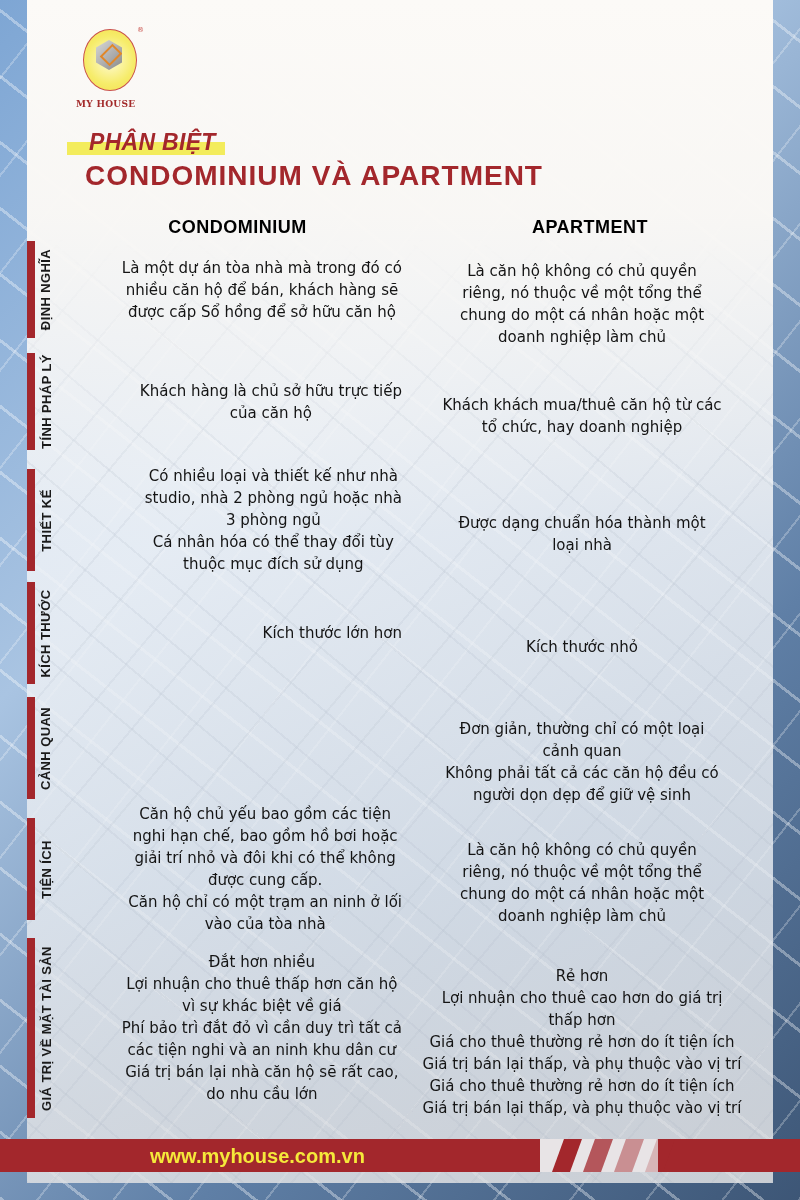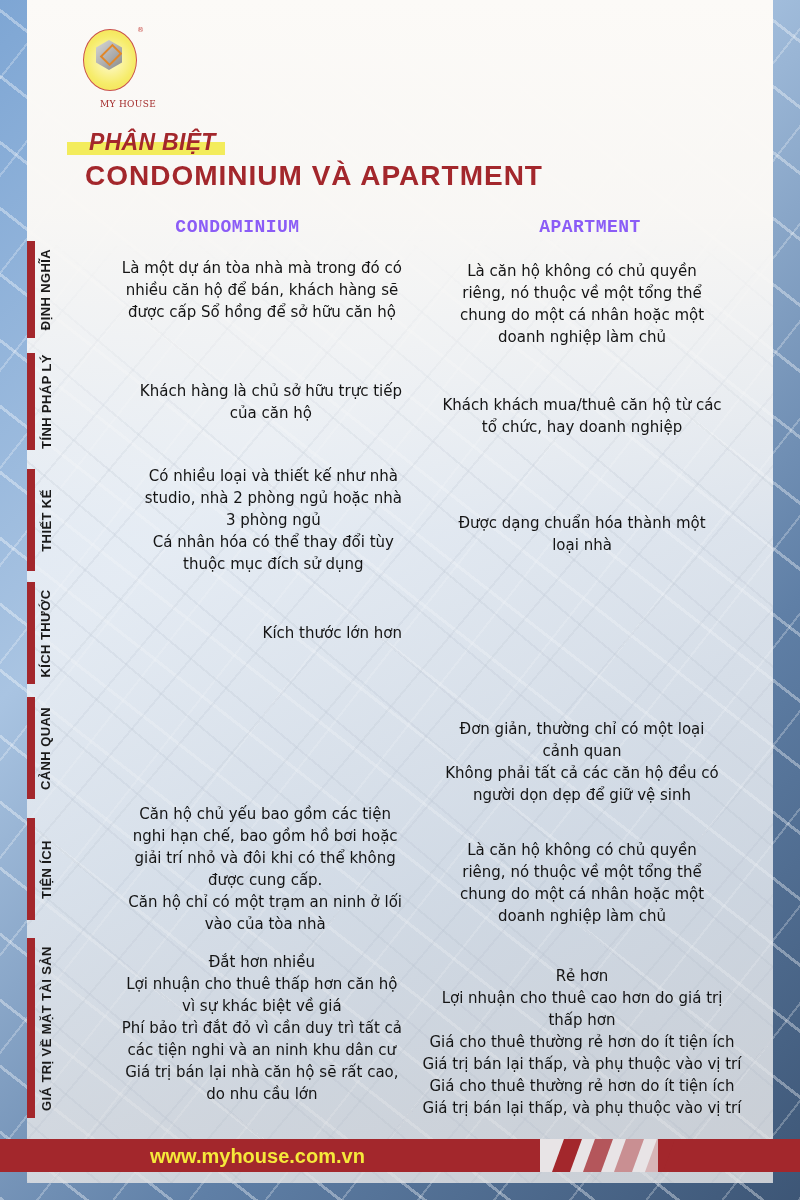--- a/index.html
+++ b/index.html
@@ -39,38 +39,38 @@
     position: absolute; left: 20px; top: 14px; width: 26px; height: 30px;
     background: linear-gradient(135deg, #d8d8d8, #8a8a8a);
     clip-path: polygon(50% 0, 100% 25%, 100% 75%, 50% 100%, 0 75%, 0 25%);
   }
   .logo-cube::after {
     content: ""; position: absolute; left: 8px; top: 6px; width: 10px; height: 14px;
     border: 2px solid #e0872a; transform: rotate(45deg);
   }
   .logo-reg { position: absolute; left: 61px; top: 0px; font-size: 7px; color: #c9504a; }
   .logo-text {
-    position: absolute; left: 0; top: 73px; width: 80px; text-align: right;
-    font-family: "DejaVu Serif", serif; font-weight: normal; font-size: 9px; color: #a32b2b; letter-spacing: 0.3px;
+    position: absolute; left: 0; top: 73px; width: 80px; text-align: left;
+    font-family: "DejaVu Serif", serif; font-weight: bold; font-size: 9px; color: #a32b2b; letter-spacing: 0.3px;
   }
 
   
   .subtitle-wrap { position: absolute; left: 67px; top: 129px; }
   .subtitle-hl { position: absolute; left: 0; top: 13px; width: 158px; height: 13px; background: #f3ec5c; }
   .subtitle {
     position: relative; font-family: "Liberation Sans", sans-serif; font-weight: bold; font-style: italic;
     font-size: 23px; color: #a3272c; letter-spacing: 0.3px; padding-left: 2px; margin-left: 20px;
   }
   .main-title {
     position: absolute; left: 85px; top: 160px;
     font-family: "Liberation Sans", sans-serif; font-weight: bold; font-size: 28px; color: #a3272c; letter-spacing: 1px;
   }
   .col-head {
-    position: absolute; top: 217px; font-family: Liberation Mono, monospace; font-weight: bold;
-    font-size: 18px; color: #8b5cf6; letter-spacing: 0.5px; text-align: center;
+    position: absolute; top: 217px; font-family: Liberation Sans, sans-serif; font-weight: bold;
+    font-size: 18px; color: #000000; letter-spacing: 0.5px; text-align: center;
   }
   .col-head.left { left: 90px; width: 295px; }
   .col-head.right { left: 440px; width: 300px; }
 
   
   .row { position: absolute; left: 27px; width: 746px; }
   .row-bar { position: absolute; left: 0; top: 0; bottom: 0; width: 8px; background: #a3272c; }
   .row-label {
     position: absolute; left: 10px; top: 0; bottom: 0; width: 18px;
     display: flex; align-items: center; justify-content: center;
@@ -179,20 +179,23 @@
     </div>
 </div>
 
 <div class="row" style="top:582px;height:102px;">
   <div class="row-bar"></div>
   <div class="row-label">
       <span>KÍCH THƯỚC</span>
     </div>
   <div class="cell left">
       <div>Kích thước lớn hơn</div>
+    </div>
+  <div class="cell right">
+      <div>Kích thước nhỏ</div>
     </div>
 </div>
 
 <div class="row" style="top:697px;height:102px;">
   <div class="row-bar"></div>
   <div class="row-label">
       <span>CẢNH QUAN</span>
     </div>
   <div class="cell right">
       <div>Đơn giản, thường chỉ có một loại

